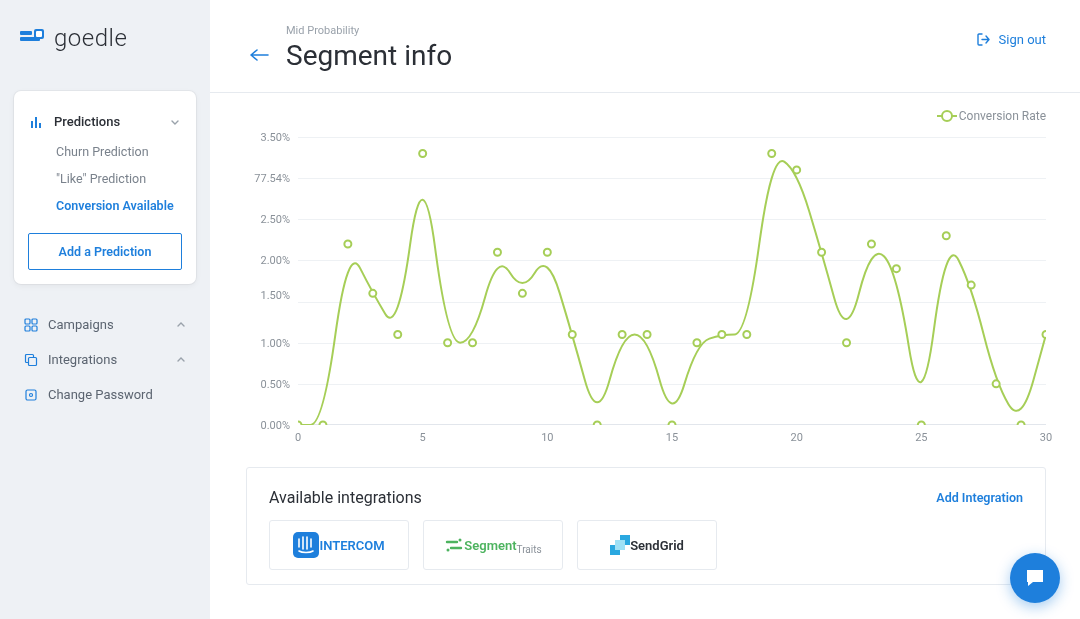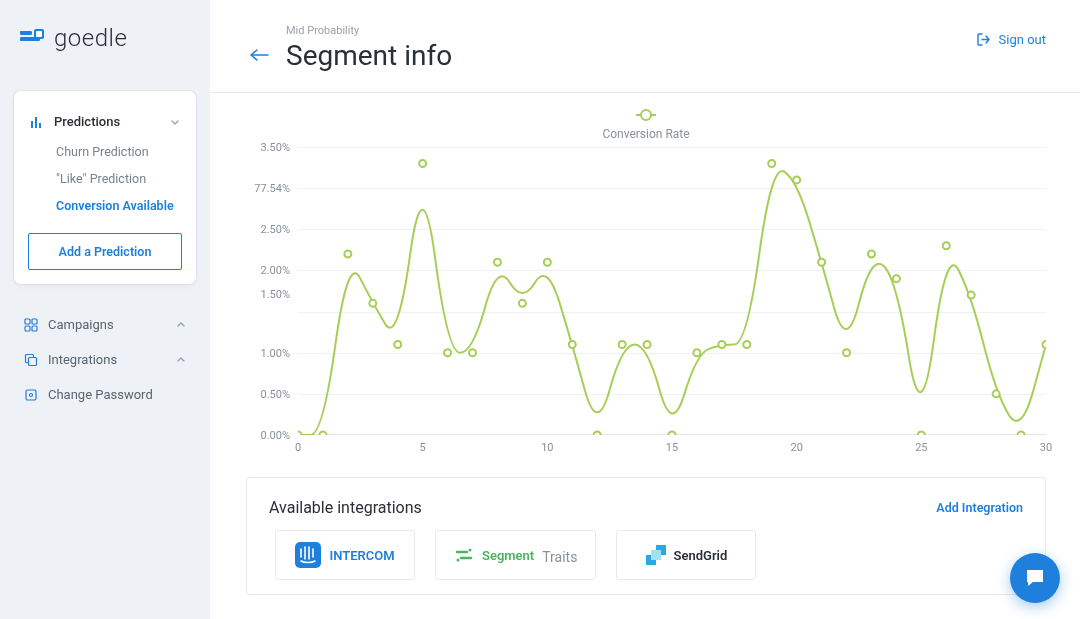--- a/index.html
+++ b/index.html
@@ -22,21 +22,21 @@
   .nav-plain .nav-item { padding: 10px 10px; }
 
   .main { flex:1; background:#fff; position:relative; overflow:hidden; }
   .topbar { display:flex; align-items:flex-start; padding: 24px 34px 20px 36px; border-bottom:1px solid #e6eaef; }
   .back-arrow { width:26px; height:26px; display:flex; align-items:center; justify-content:center; margin-right:14px; margin-top:18px; cursor:pointer; }
   .heading-block .kicker { font-size:11px; color:#9aa2ab; margin-bottom:2px; }
   .heading-block h1 { font-size:28px; font-weight:400; color:#2b2f36; }
   .signout { margin-left:auto; display:flex; align-items:center; gap:8px; color:#1e7fdc; font-size:13px; cursor:pointer; margin-top:8px; }
 
   .chart-wrap { padding: 16px 34px 0 36px; }
-  .legend { text-align:left; font-size:12px; color:#8a9199; display:flex; justify-content:flex-end; align-items:center; gap:6px; margin-bottom:6px;flex-direction:column; }
+  .legend { text-align:left; font-size:12px; color:#8a9199; display:flex; justify-content:flex-end; align-items:center; gap:6px; margin-bottom:14px; }
   .legend .dot { width:12px; height:12px; border:2px solid #a6ce57; background:#fff; border-radius:50%; display:inline-block; position:relative; }
   .legend .dot:before, .legend .dot:after { content:""; position:absolute; top:50%; height:2px; background:#a6ce57; width:6px; transform:translateY(-50%); }
   .legend .dot:before { right:100%; margin-right:0px; }
   .legend .dot:after { left:100%; }
 
   .chart-area { position:relative; height:310px; }
   .y-labels { position:absolute; left:0; top:0; bottom:22px; width:50px; }
   .y-label { position:absolute; right:6px; transform:translateY(-50%); font-size:11px; color:#8a9199; }
   .plot { position:absolute; left:52px; right:0; top:0; bottom:22px; border-bottom:1px solid #e2e6ec; }
   .grid-line { position:absolute; left:0; right:0; height:1px; background:#eef1f4; }
@@ -44,21 +44,21 @@
   .x-label { position:absolute; top:2px; transform:translateX(-50%); font-size:11px; color:#8a9199; }
 
   .bottom-card { margin: 20px 34px 0 36px; border:1px solid #e6eaef; border-radius:3px; padding:18px 22px 14px 22px; display:flex; gap:32px; align-items:flex-start; position:relative; }
   .users-col h3 { font-size:16px; font-weight:500; margin-bottom:12px; color:#2b2f36; }
   .users-col p { font-size:11.5px; color:#8a9199; line-height:1.45; margin-bottom:10px; max-width:210px; }
   .integ-col { flex:1; }
   .integ-head { display:flex; align-items:center; margin-bottom:12px; min-height:22px; }
   .integ-head h3 { font-size:16px; font-weight:400; color:#2b2f36; }
   .integ-head .add-link { margin-left:auto; color:#1e7fdc; font-size:12.5px; font-weight:600; cursor:pointer; }
   .integ-cards { display:flex; gap:14px; }
-  .integ-card { border:1px solid #e6eaef; border-radius:3px; padding:12px 18px; display:flex; align-items:center; gap:8px; cursor:pointer; min-width:140px; justify-content:center; height:50px;margin-left:6px; }
+  .integ-card { border:1px solid #e6eaef; border-radius:3px; padding:12px 18px; display:flex; align-items:center; cursor:pointer; min-width:140px; justify-content:center; height:50px; }
   .integ-card span.label { font-size:13px; font-weight:600; }
 
   .chat-bubble { position:absolute; right:20px; bottom:16px; width:50px; height:50px; border-radius:50%; background:#1e7fdc; display:flex; align-items:center; justify-content:center; box-shadow:0 4px 14px rgba(30,127,220,0.4); cursor:pointer; }
 
   .icon { display:inline-flex; align-items:center; justify-content:center; }
 </style>
 </head>
 <body>
 
 <div class="app">
@@ -160,21 +160,21 @@
     <div class="chart-wrap">
       <div class="legend">
         <span class="dot"></span>
         <span>Conversion Rate</span>
       </div>
       <div class="chart-area">
         <div class="y-labels" id="y-labels">
             <div class="y-label" style="top: 288px;">0.00%</div>
             <div class="y-label" style="top: 246.857px;">0.50%</div>
             <div class="y-label" style="top: 205.714px;">1.00%</div>
-            <div class="y-label" style="top: 147px; margin-left: 48px;">1.50%</div>
+            <div class="y-label" style="top: 158px; margin-left: 48px;">1.50%</div>
             <div class="y-label" style="top: 123.429px;">2.00%</div>
             <div class="y-label" style="top: 82.2857px;">2.50%</div>
             <div class="y-label" style="top: 41.1429px;">77.54%</div>
             <div class="y-label" style="top: 0px;">3.50%</div>
           </div>
         <div class="plot" id="plot">
             <div class="grid-line" style="top: 246.857px;"></div>
             <div class="grid-line" style="top: 205.714px;"></div>
             <div class="grid-line" style="top: 164.571px;"></div>
             <div class="grid-line" style="top: 123.429px;"></div>
@@ -248,21 +248,21 @@
               </svg>
             <span class="label" style="color:#1e7fdc">INTERCOM</span>
           </div>
           <div class="integ-card">
             <svg width="20" height="20" viewBox="0 0 20 20">
                 <path d="M3 7h10M7 13h10" stroke="#4db35f" stroke-width="2.4" stroke-linecap="round"></path>
                 <circle cx="16" cy="5" r="1.5" fill="#4db35f"></circle>
                 <circle cx="4" cy="15" r="1.5" fill="#4db35f"></circle>
               </svg>
             <span class="label" style="color:#4db35f">Segment</span>
-            <span style="font-size:14px;color:#8a9199;align-self:flex-end;margin-bottom:2px">Traits</span>
+            <span style="font-size:10px;color:#8a9199;align-self:flex-end;margin-bottom:2px">Traits</span>
           </div>
           <div class="integ-card">
             <svg width="20" height="20" viewBox="0 0 20 20">
                 <rect x="0" y="10" width="10" height="10" fill="#2aa8e0"></rect>
                 <rect x="10" y="0" width="10" height="10" fill="#2aa8e0"></rect>
                 <rect x="5" y="5" width="10" height="10" fill="#9fe1f6"></rect>
               </svg>
             <span class="label" style="color:#2b2f36">SendGrid</span>
           </div>
         </div>

